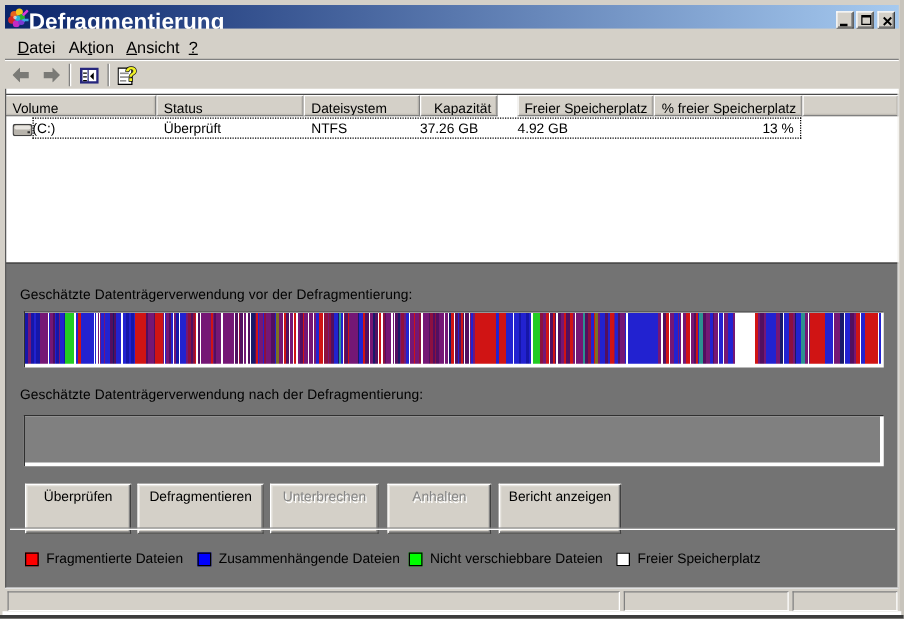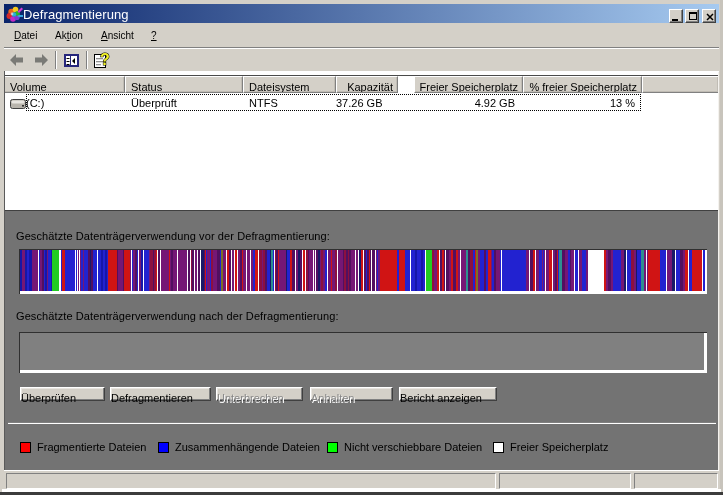--- a/index.html
+++ b/index.html
@@ -7,41 +7,41 @@
 body{font-family:"Liberation Sans",sans-serif;font-size:11px;color:#000;background:#d4d0c8}
 .abs{position:absolute}
 #win{position:relative;width:723px;height:495px;background:#d4d0c8}
 
 #edgeR{left:720px;top:0;width:3px;height:492px;background:#c8c4bc}
 #innerL{left:4px;top:71px;width:1px;height:399px;background:#5a5a5a;z-index:5}
 #innerR{left:718px;top:72px;width:1px;height:398px;background:#f4f2ee;z-index:5}
 #sbot{left:2px;top:489px;width:719px;height:3px;background:#fff}
 #edgeB{left:0;top:492px;width:723px;height:3px;background:#3c3c3c}
 #titlebar{left:4px;top:4px;width:715px;height:19px;background:linear-gradient(to right,#0a246a,#a6caf0)}
-#title{left:19px;top:3px;color:#fff;font-size:13px;font-weight:normal;letter-spacing:.1px}
+#title{left:19px;top:3px;color:#fff;font-size:18px;font-weight:bold;letter-spacing:.1px}
 .capbtn{top:5px;width:14px;height:14px;background:#d4d0c8;border:1px solid;border-color:#fff #404040 #404040 #fff;box-shadow:inset -1px -1px 0 #808080}
 #menubar{left:4px;top:23px;width:715px;height:24px;background:#d4d0c8}
-.mitem{top:7px;font-size:10px}
+.mitem{top:7px;font-size:13px}
 #mensep{left:4px;top:47px;width:715px;height:2px;border-top:1px solid #808080;border-bottom:1px solid #fff}
 #toolbar{left:4px;top:49px;width:715px;height:22px;background:#d4d0c8}
 .tsep{top:2px;width:2px;height:18px;border-left:1px solid #808080;border-right:1px solid #fff}
 
 #lv{left:4px;top:71px;width:715px;height:139px;background:#fff}
 .hseg{top:5px;height:17px;background:#d4d0c8;border-top:1px solid #fff;border-left:1px solid #fff;border-right:1px solid #808080;border-bottom:1px solid #808080;box-shadow:inset -1px -1px 0 #c0bcb4}
 .htxt{padding:4px 0 0 5px;white-space:nowrap;overflow:hidden}
 .htxtr{padding:4px 4px 0 0;text-align:right;white-space:nowrap;overflow:hidden}
 .cell{top:26px;white-space:nowrap}
 #focus{left:22px;top:23px;width:615px;height:17px;border:1px dotted #000}
 
 #pane{left:4px;top:210px;width:715px;height:261px;background:#737373;border-top:1px solid #404040}
 .lab{color:#000;white-space:nowrap;letter-spacing:.1px}
 #bar1{left:15px;top:38px;width:688px;height:45px;background:#fff;border-top:1px solid #303030;border-left:1px solid #303030}
 #bar2{left:15px;top:121px;width:688px;height:41px;background:#fff;border-top:1px solid #303030;border-left:1px solid #303030}
 #bar2i{left:0;top:0;width:684px;height:37px;background:#808080}
-.btn{top:176px;height:14px;background:#d4d0c8;border:1px solid;border-color:#fff #404040 #404040 #fff;box-shadow:inset -1px -1px 0 #808080,inset 1px 1px 0 #e8e5e0;text-align:left;padding-top:4px;font-size:11px}
+.btn{top:176px;height:40px;background:#d4d0c8;border:1px solid;border-color:#fff #404040 #404040 #fff;box-shadow:inset -1px -1px 0 #808080,inset 1px 1px 0 #e8e5e0;text-align:center;padding-top:4px;font-size:11px}
 .btn.dis{color:#868686;text-shadow:1px 1px 0 #fff}
 #legsep{left:4px;top:211px;width:708px;height:2px;border-top:1px solid #808080;border-bottom:1px solid #fff}
 .sq{top:231px;width:11px;height:11px;border:1px solid #000}
 .leg{top:230px;white-space:nowrap}
 
 #sbtop{left:4px;top:470px;width:715px;height:1px;background:#fff}
 .sseg{top:473px;height:16px;background:#d4d0c8;border:1px solid;border-color:#808080 #fff #fff #808080}
 </style>
 </head>
 <body>
@@ -122,21 +122,21 @@
  <div class="abs hseg" style="left:638px;width:77px"></div>
  <svg class="abs" style="left:6px;top:28px" width="16" height="10">
   <rect x="0.5" y="0.5" width="15" height="9" rx="2" fill="#b8b4ac" stroke="#404040"></rect>
   <rect x="1.5" y="1.5" width="13" height="3" rx="1.5" fill="#e8e5e0"></rect>
   <rect x="12" y="6" width="2" height="1.6" fill="#303030"></rect>
  </svg>
  <div class="abs cell" style="left:22px">(C:)</div>
  <div class="abs cell" style="left:127px">Überprüft</div>
  <div class="abs cell" style="left:245px">NTFS</div>
  <div class="abs cell" style="left:332px;width:74px;text-align:left">37.26 GB</div>
- <div class="abs cell" style="left:410px;width:101px;text-align:right">4.92 GB</div>
+ <div class="abs cell" style="left:410px;width:101px;">4.92 GB</div>
  <div class="abs cell" style="left:519px;width:112px;text-align:right">13 %</div>
  <div class="abs" id="focus"></div>
 </div>
 <div class="abs" id="pane">
  <div class="abs lab" style="left:12px;top:19px">Geschätzte Datenträgerverwendung vor der Defragmentierung:</div>
  <div class="abs" id="bar1">
         <svg width="685" height="41" style="display:block" shape-rendering="crispEdges">
           <rect x="0" width="2" height="41" fill="#1616a8"></rect>
           <rect x="2" width="3" height="41" fill="#751775"></rect>
           <rect x="5" width="2" height="41" fill="#1616a8"></rect>

